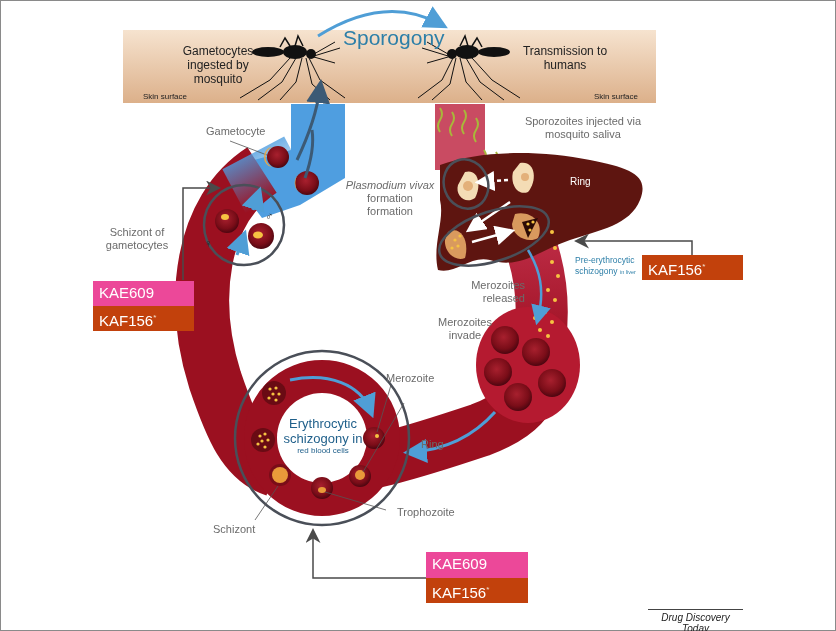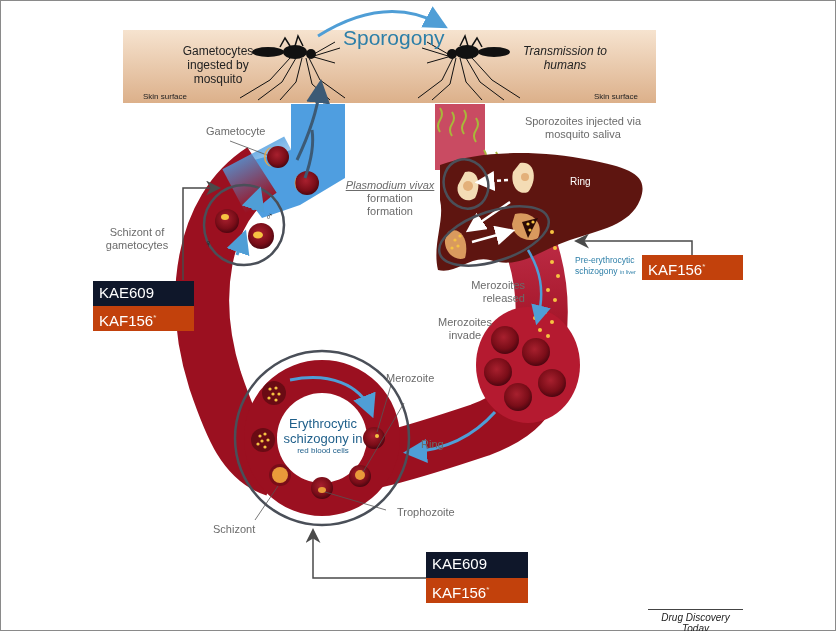--- a/index.html
+++ b/index.html
@@ -7,21 +7,21 @@
          font-family: "Liberation Sans", sans-serif; }
   .frame { position: absolute; left: 0; top: 0; width: 834px; height: 629px;
            border: 1px solid #8a8a8a; }
   svg.diagram { position: absolute; left: 0; top: 0; }
   .lbl { position: absolute; color: #6b6b6b; font-size: 11px; line-height: 13px; text-align: center; }
   .skin-top { position: absolute; font-size: 12px; line-height: 14px; color: #222; text-align: center; }
   .skin-small { position: absolute; font-size: 8px; color: #222; }
   .sporogony { position: absolute; left: 343px; top: 26px; font-size: 21px; color: #2d7fa8; }
   .drug { position: absolute; color: #ffffff; font-size: 15px; line-height: 24px; padding-left: 6px; box-sizing: border-box; }
   .drug sup { font-size: 8px; vertical-align: 6px; color: #f3e2d0; }
-  .green { background: #0f172a; }
+  .green { background: #ec4899; }
   .tan { background: #c2410c; }
   .center-title { position: absolute; left: 268px; top: 416px; width: 110px; text-align: center;
                   color: #1f5f8a; font-size: 13px; line-height: 15px; }
   .center-sub { font-size: 8px; display: block; line-height: 10px; }
   .pre-ery { position: absolute; left: 575px; top: 255px; color: #2d7fa8; font-size: 8.5px; line-height: 11px; }
   .pre-ery .tiny { font-size: 5.5px; }
   .liver-label { position: absolute; left: 570px; top: 176px; color: #ffffff; font-size: 10px; }
   .footer { position: absolute; left: 648px; top: 609px; font-size: 10px; font-style: italic; color: #222;
             border-top: 1px solid #444; padding-top: 2px; width: 95px; text-align: center; }
 </style>
@@ -231,39 +231,39 @@
   <path d="M183,280 L183,188 L215,188" fill="none" stroke="#4a4a4a" stroke-width="1.5" marker-end="url(#arrGray)"></path>
   <path d="M692,258 L692,241 L580,241" fill="none" stroke="#4a4a4a" stroke-width="1.5" marker-end="url(#arrGray)"></path>
   <path d="M426,578 L313,578 L313,534" fill="none" stroke="#4a4a4a" stroke-width="1.5" marker-end="url(#arrGray)"></path>
 </svg>
 
 <div class="skin-top" style="left:168px; top:44px; width:100px;">
   <div>Gametocytes</div>
   <div>ingested by</div>
   <div>mosquito</div>
 </div>
-<div class="skin-top" style="left:510px; top:44px; width:110px;font-style:italic;">
+<div class="skin-top" style="left:510px; top:44px; width:110px;">
   <div>Transmission to</div>
   <div>humans</div>
 </div>
 <div class="skin-small" style="left:143px; top:92px;">Skin surface</div>
 <div class="skin-small" style="left:594px; top:92px;">Skin surface</div>
 <div class="sporogony">Sporogony</div>
 
 <div class="lbl" style="left:206px; top:125px;">Gametocyte</div>
 <div class="lbl" style="left:102px; top:226px; width:70px;">
   <div>Schizont of</div>
   <div>gametocytes</div>
 </div>
 <div class="lbl" style="left:523px; top:115px; width:120px;">
   <div>Sporozoites injected via</div>
   <div>mosquito saliva</div>
 </div>
 <div class="lbl" style="left:340px; top:179px; width:100px;">
-  <div style="font-style:italic;text-decoration:underline;">Plasmodium vivax</div>
+  <div style="font-style:italic;">Plasmodium vivax</div>
   <div>formation</div>
   <div>formation</div>
 </div>
 <div class="liver-label">Ring</div>
 <div class="pre-ery">
   <div>Pre-erythrocytic</div>
   <div><span>schizogony</span> <span class="tiny">in liver</span></div>
 </div>
 <div class="lbl" style="left:455px; top:279px; width:70px; text-align:right;">
   <div>Merozoites</div>

